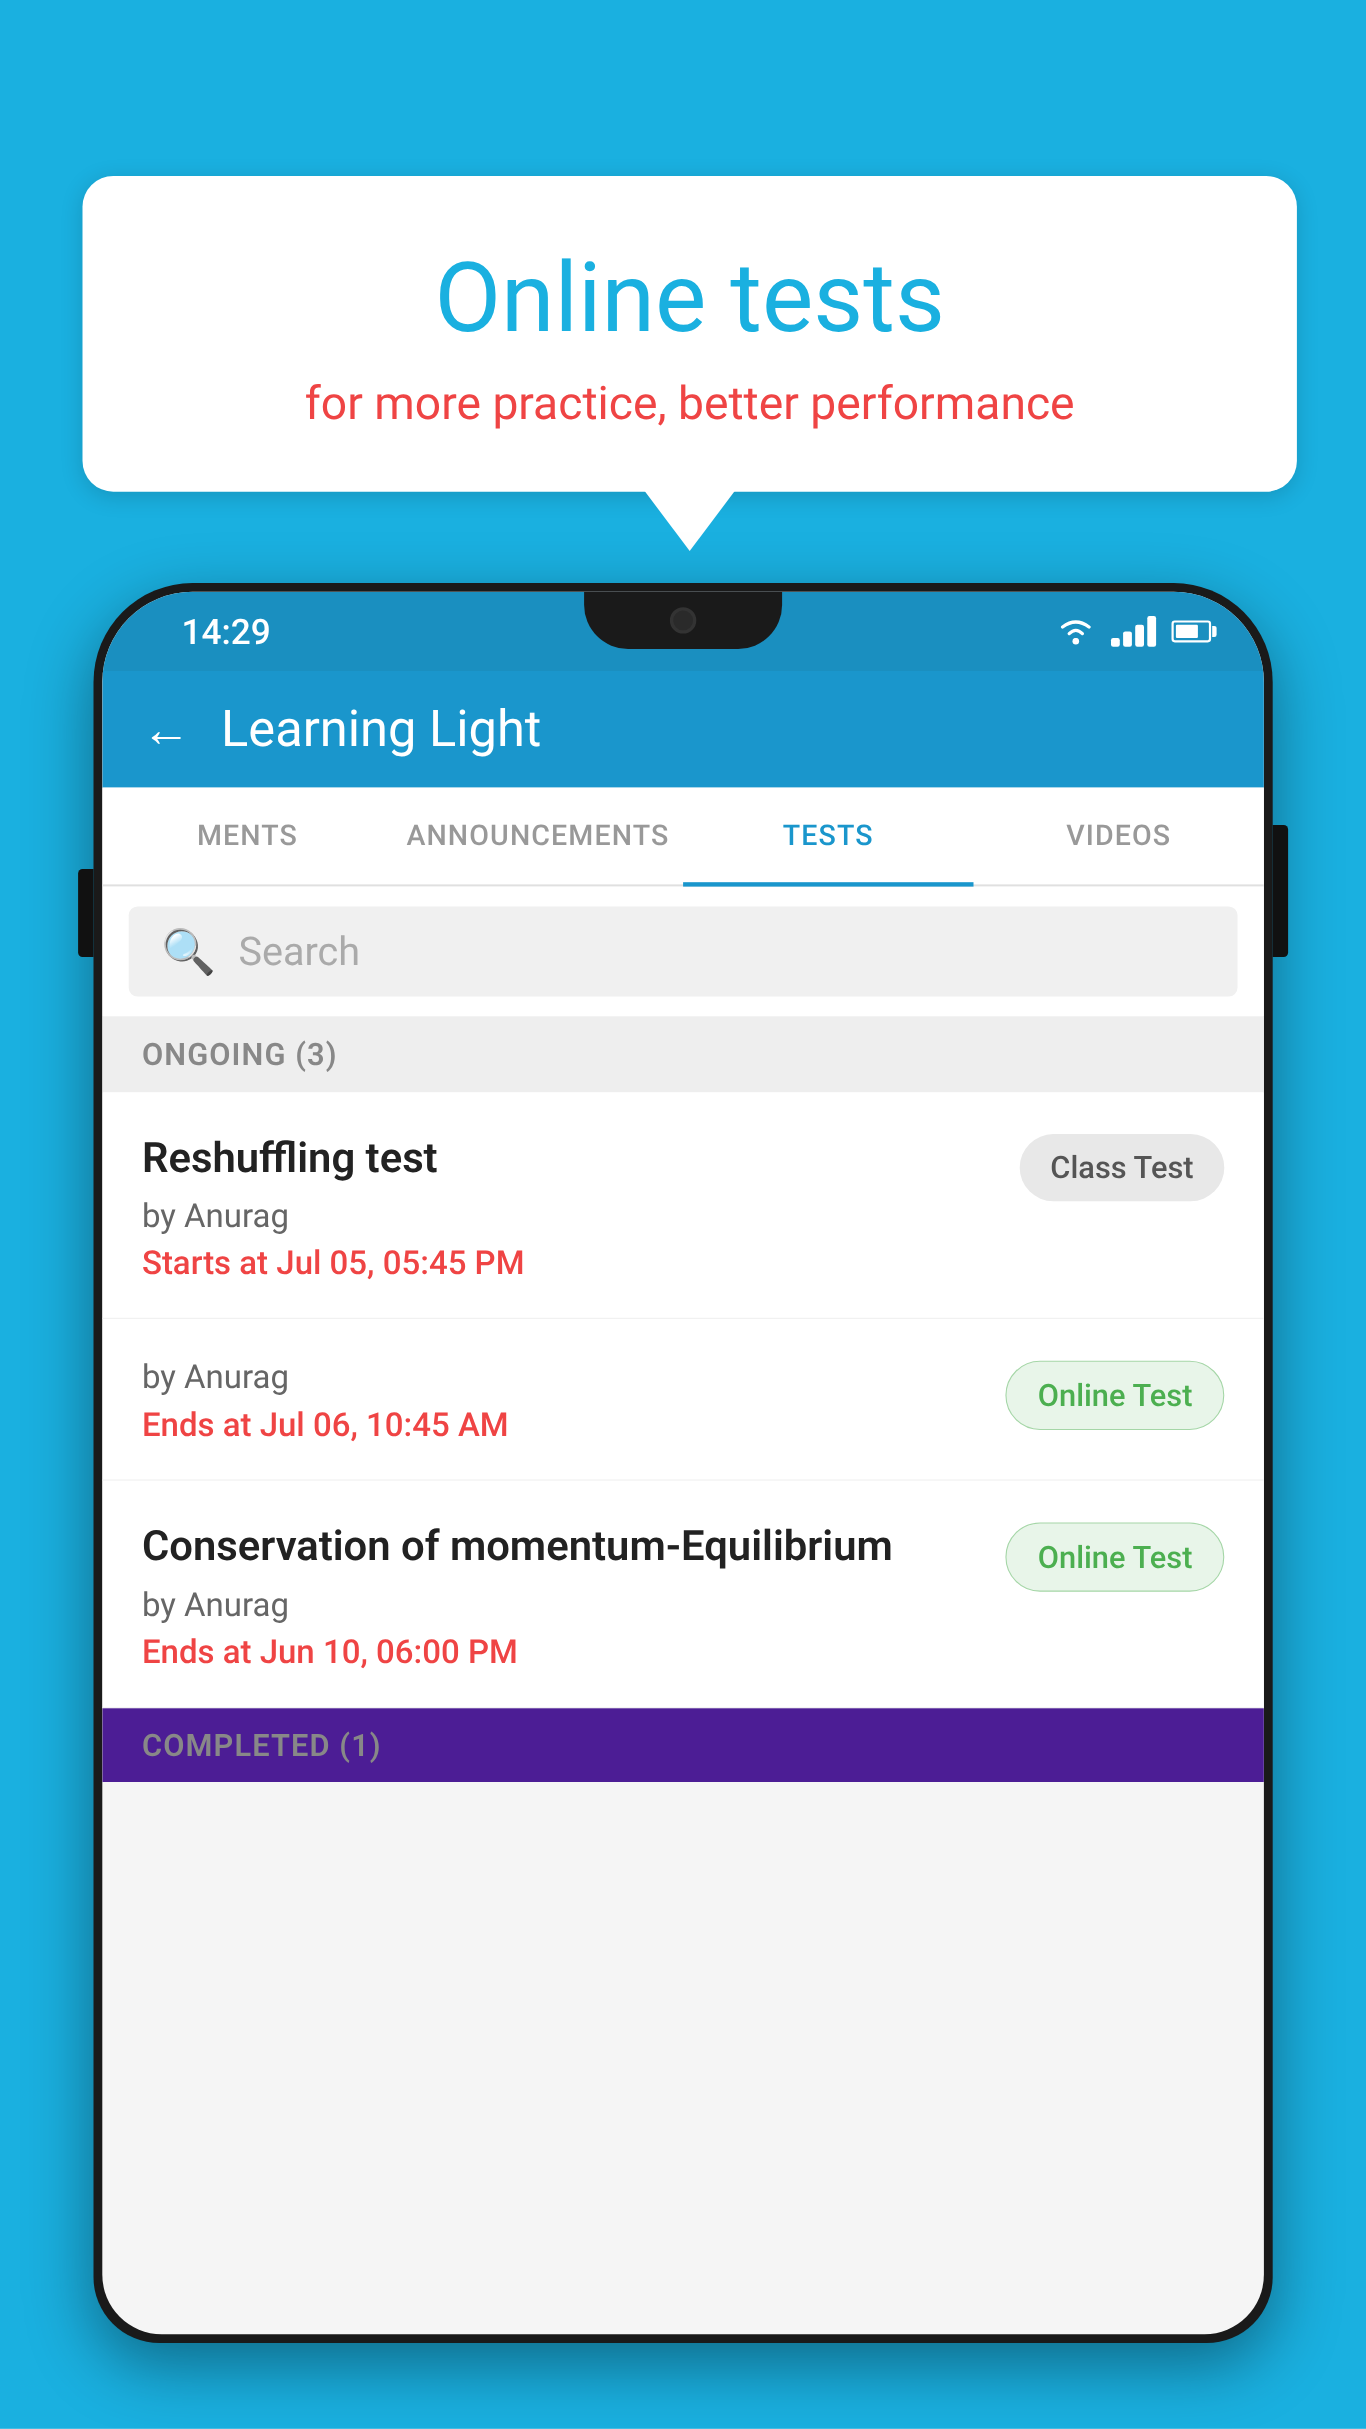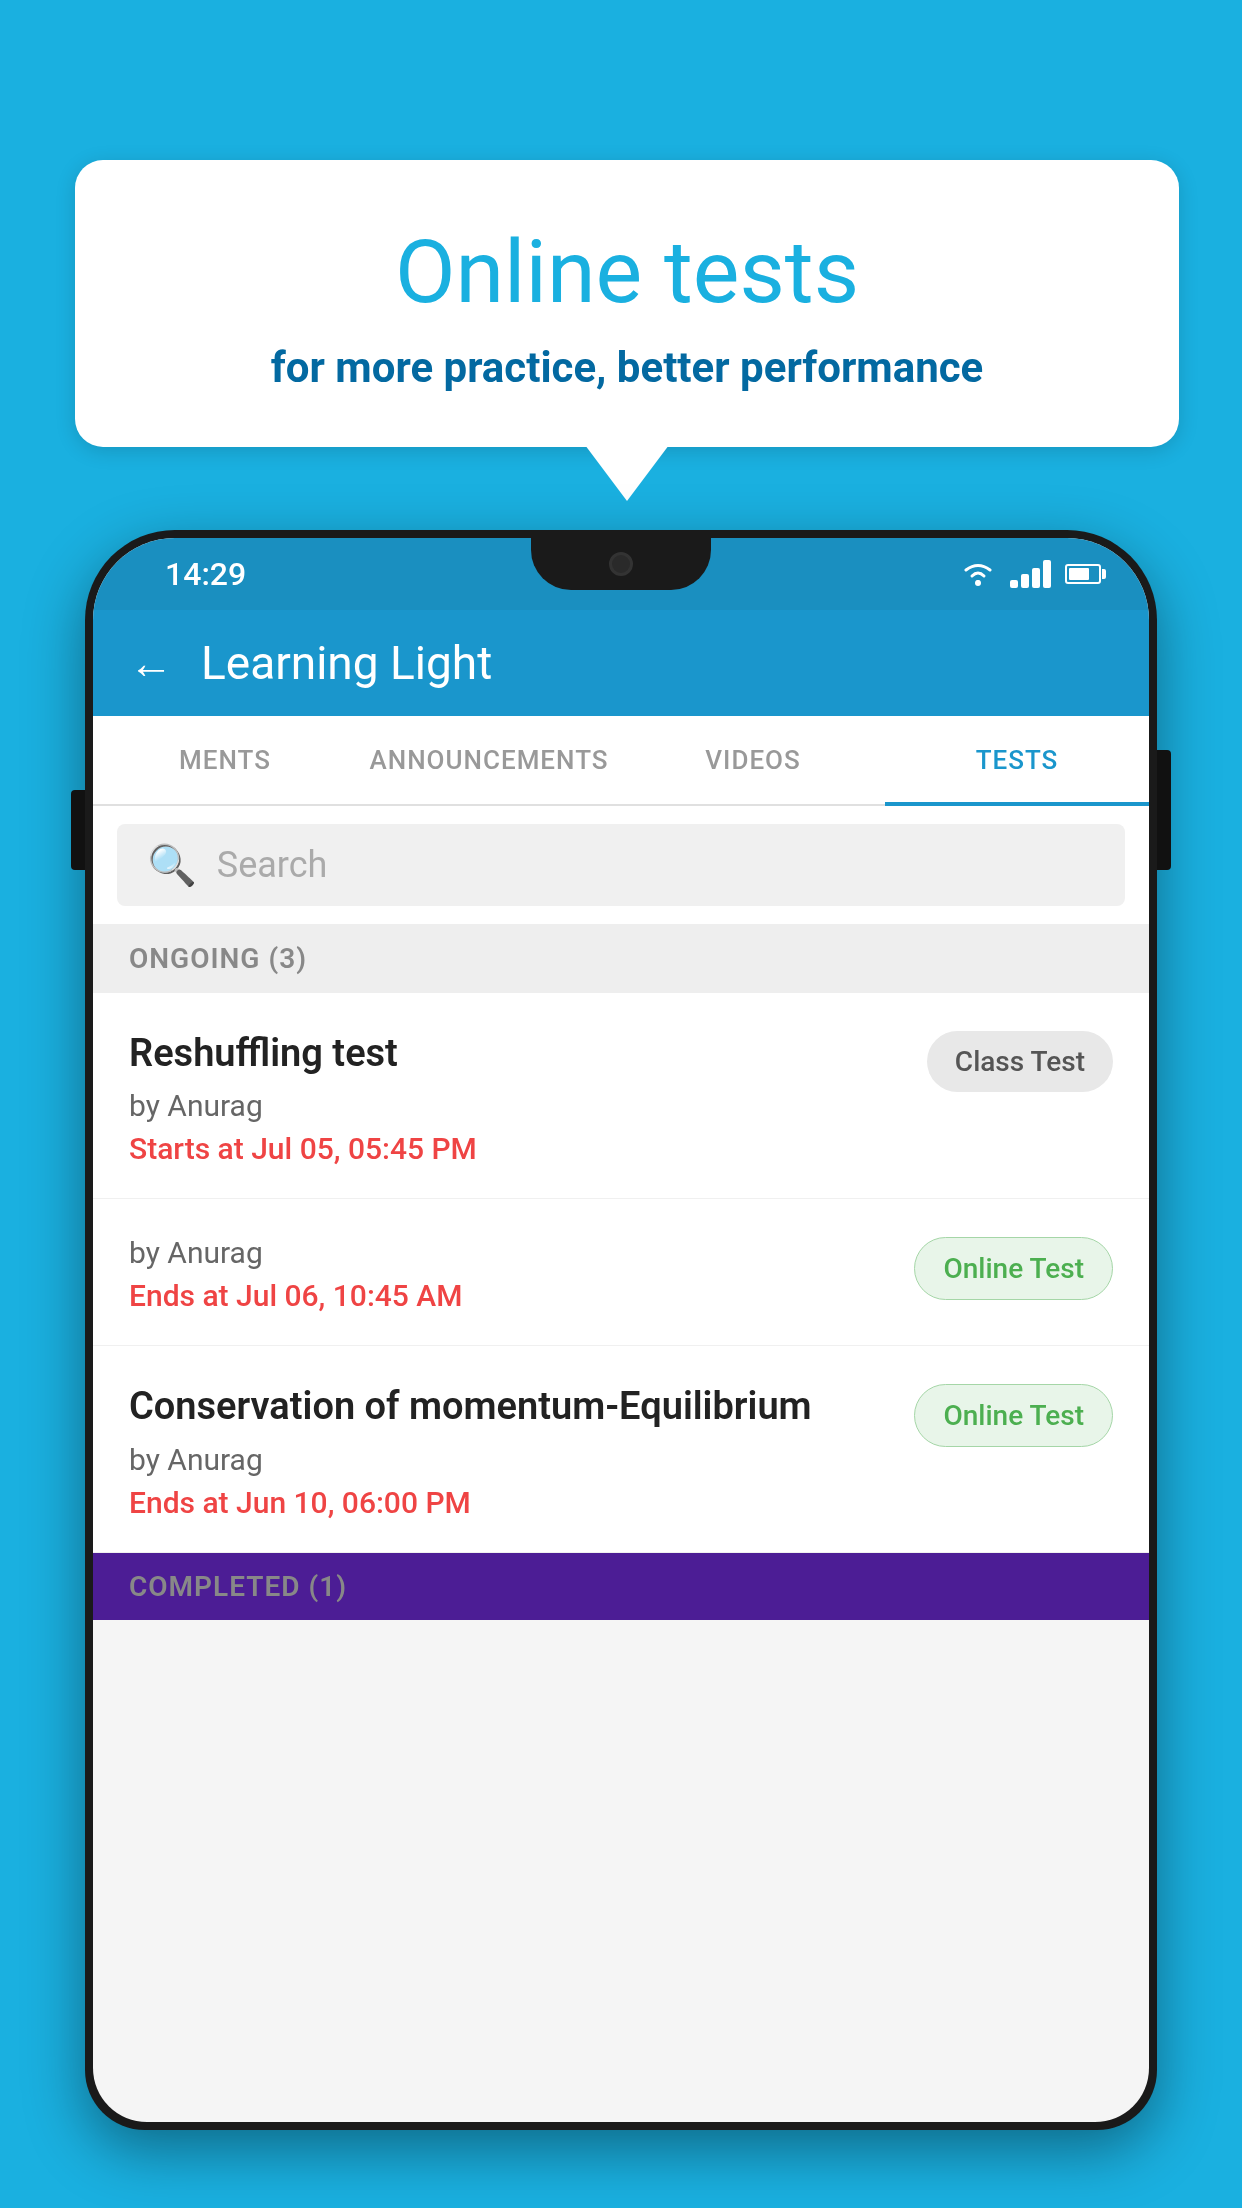--- a/index.html
+++ b/index.html
@@ -35,22 +35,22 @@
 
     .speech-bubble-title {
       font-size: 88px;
       font-weight: 400;
       color: #1ab0e0;
       margin-bottom: 20px;
     }
 
     .speech-bubble-subtitle {
       font-size: 42px;
-      color: #0369a1;
-      font-weight: 700;
+      color: #ef4444;
+      font-weight: 400;
     }
 
     .speech-bubble-arrow {
       width: 0;
       height: 0;
       border-left: 42px solid transparent;
       border-right: 42px solid transparent;
       border-top: 56px solid #ffffff;
       margin-top: -2px;
     }
@@ -407,25 +407,25 @@
         <span class="app-bar-title">Learning Light</span>
       </div>
 
       <div class="tabs-container">
         <div class="tab">
           <span>MENTS</span>
         </div>
         <div class="tab">
           <span>ANNOUNCEMENTS</span>
         </div>
+        <div class="tab active">
+          <span>TESTS</span>
+        </div>
         <div class="tab">
           <span>VIDEOS</span>
-        </div>
-        <div class="tab active">
-          <span>TESTS</span>
         </div>
       </div>
 
       <div class="search-container">
         <div class="search-bar">
           <span class="search-icon-unicode">🔍</span>
           <span class="search-placeholder">Search</span>
         </div>
       </div>
 

